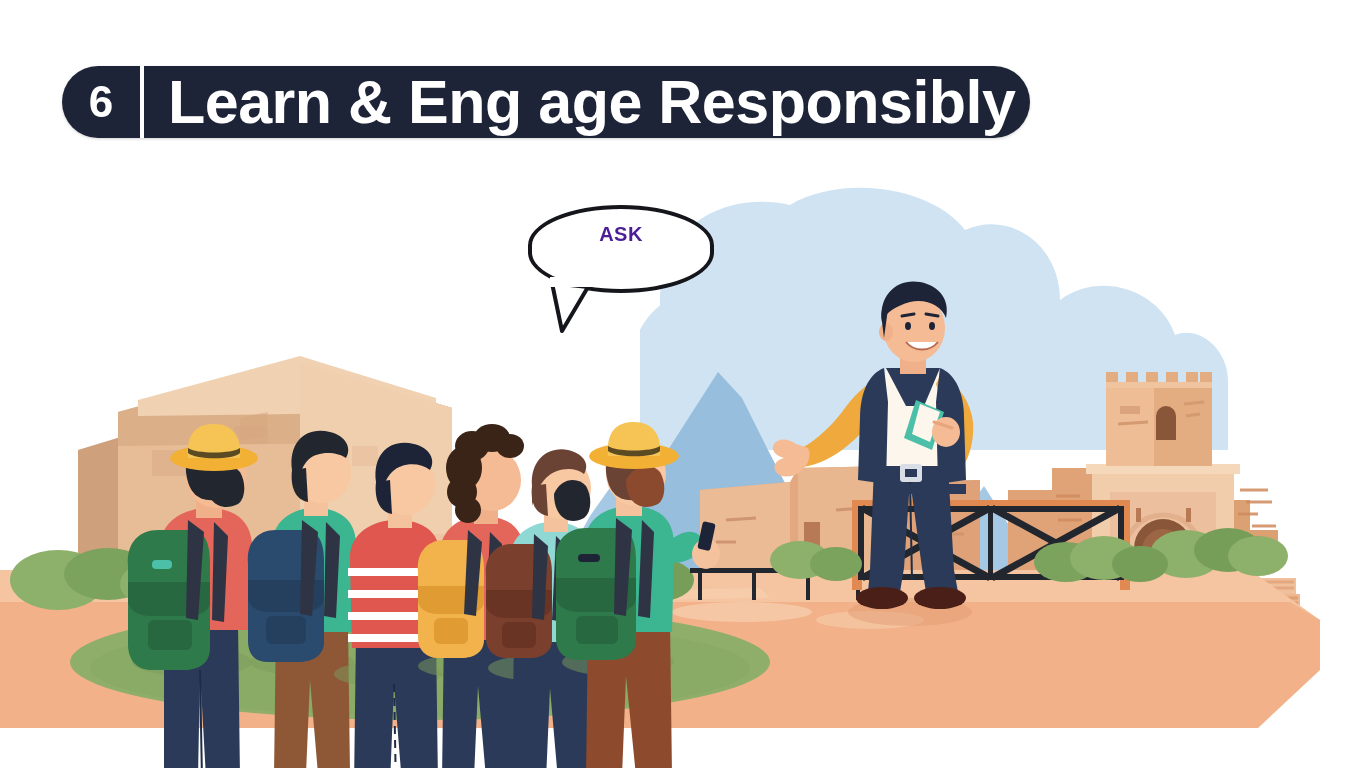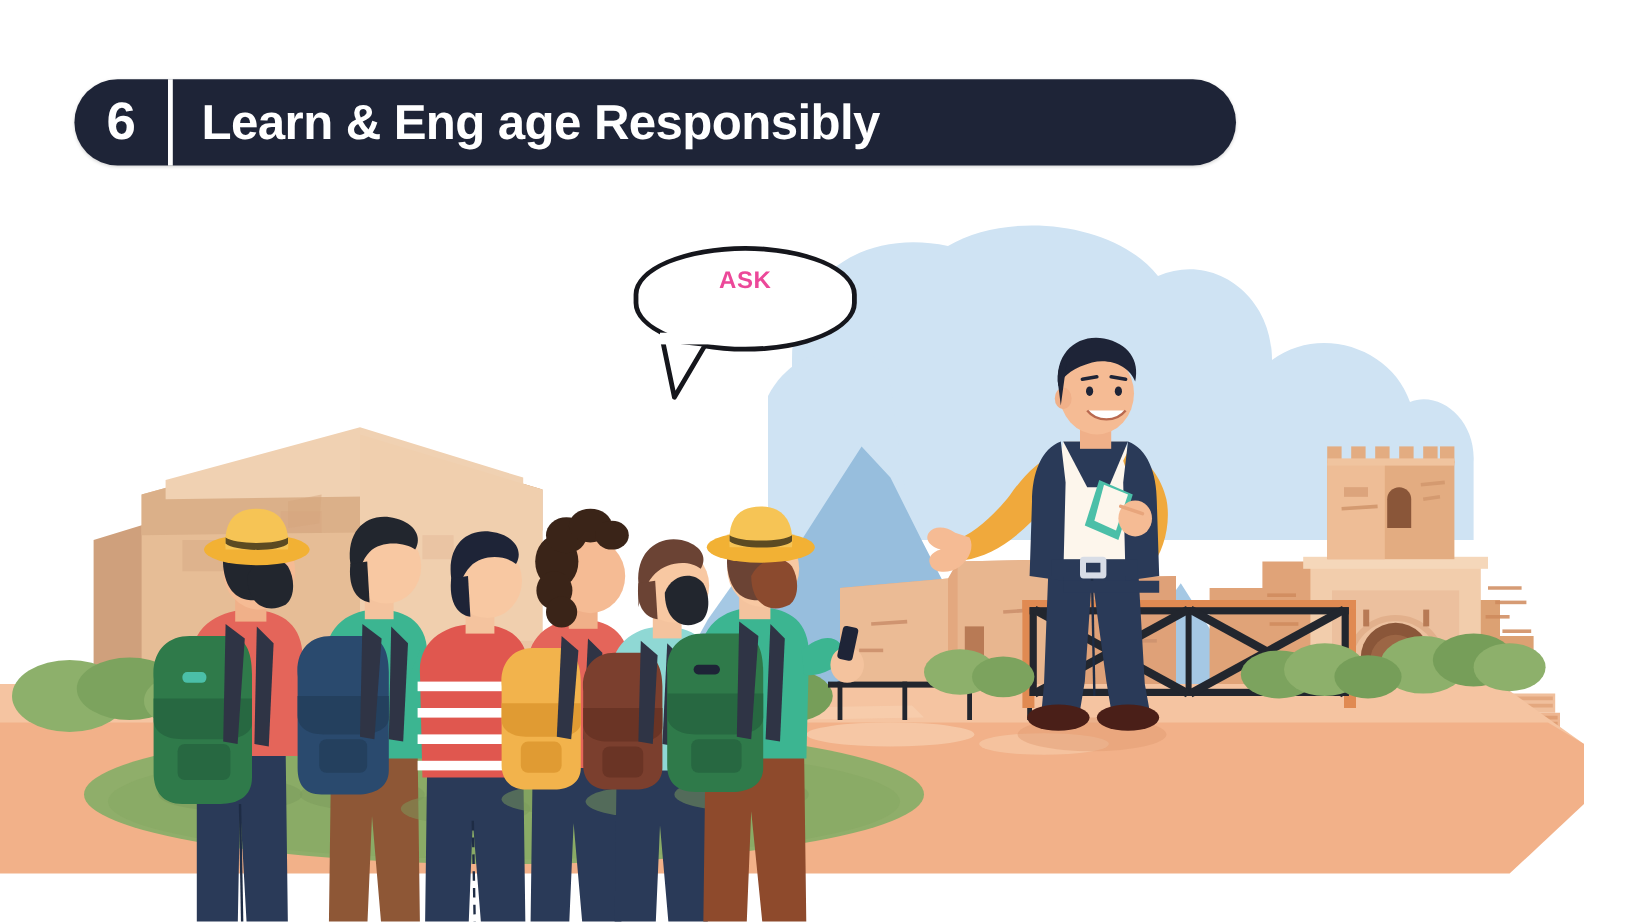--- a/index.html
+++ b/index.html
@@ -25,21 +25,21 @@
     width:78px;text-align:center;
     color:#ffffff;font-size:44px;font-weight:bold;
     letter-spacing:0px;
     line-height:1;
   }
   #badge-divider{
     width:4px;height:72px;background:#ffffff;
     flex:0 0 auto;
   }
   #badge-title{
-    color:#ffffff;font-size:41px;font-weight:bold;
+    color:#ffffff;font-size:61px;font-weight:bold;
     padding-left:24px;white-space:nowrap;
     letter-spacing:-0.5px;
     line-height:1;
   }
 
   
   #illustration{position:absolute;left:0;top:150px;width:1365px;height:618px;}
   #illustration svg{display:block;}
 
   
@@ -47,21 +47,21 @@
     position:absolute;left:528px;top:205px;width:190px;height:105px;
   }
   #speech-bubble .bubble-body{
     position:absolute;left:0;top:0;width:186px;height:88px;
     background:#ffffff;border:4px solid #15161c;
     border-radius:50% / 46%;
     box-sizing:border-box;
   }
   #bubble-text{
     position:absolute;left:0;top:18px;width:186px;
-    text-align:center;color:#ec4899;
+    text-align:center;color:#4c1d95;
     font-size:20px;font-weight:bold;line-height:1.15;
     letter-spacing:0.5px;
   }
   #bubble-tail{
     position:absolute;left:20px;top:72px;
   }
 </style>
 </head>
 <body>
 

